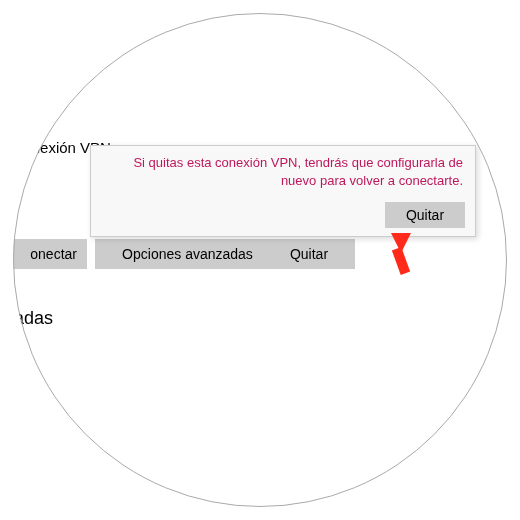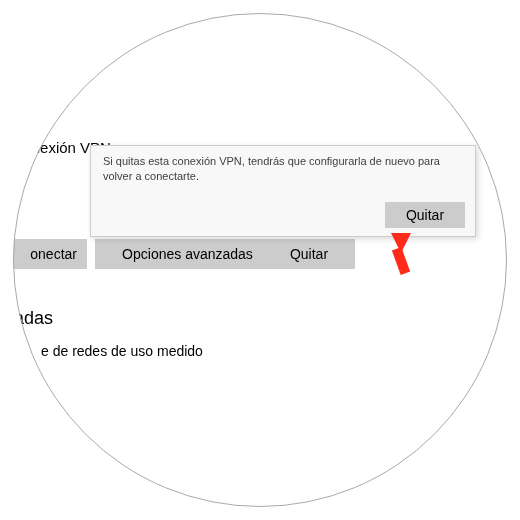--- a/index.html
+++ b/index.html
@@ -70,23 +70,24 @@
   .dialog {
     position: absolute;
     left: 95px; top: 132px;
     width: 386px; height: 92px;
     background: #f8f8f8;
     border: 1px solid #ccc;
     box-shadow: 2px 2px 6px rgba(0,0,0,0.15);
     padding: 8px 12px 8px 12px;
   }
   .dialog-text {
-    font-size: 11px;
+    font-size: 13px;
     line-height: 1.35;
-    color: #404040;
+    color: #be185d;
+    text-align: right;
   }
   .dialog-btn {
     position: absolute;
     right: 10px; bottom: 8px;
     width: 80px; height: 26px;
     background: #cccccc;
     border: none;
     font-family: inherit;
     font-size: 14px;
     cursor: pointer;
@@ -108,21 +109,20 @@
       <div class="heading-partial">na conexión VPN</div>
 
       <button class="btn btn-connect">onectar</button>
 
       <button class="btn btn-adv">Opciones avanzadas</button>
 
       <button class="btn btn-remove">Quitar</button>
 
       <div class="section">nzadas</div>
 
-      <div class="subtext">e de redes de uso medido</div>
 
       <div class="dialog">
         <div class="dialog-text">Si quitas esta conexión VPN, tendrás que configurarla de nuevo para volver a conectarte.</div>
         <button class="dialog-btn">Quitar</button>
       </div>
 
       <svg class="arrow" viewBox="0 0 50 50">
         <g fill="#ff2a1a">
           <polygon points="18,2 38,2 28,22"></polygon>
           <rect x="23" y="17" width="10" height="26" transform="rotate(-20 28 30)"></rect>

